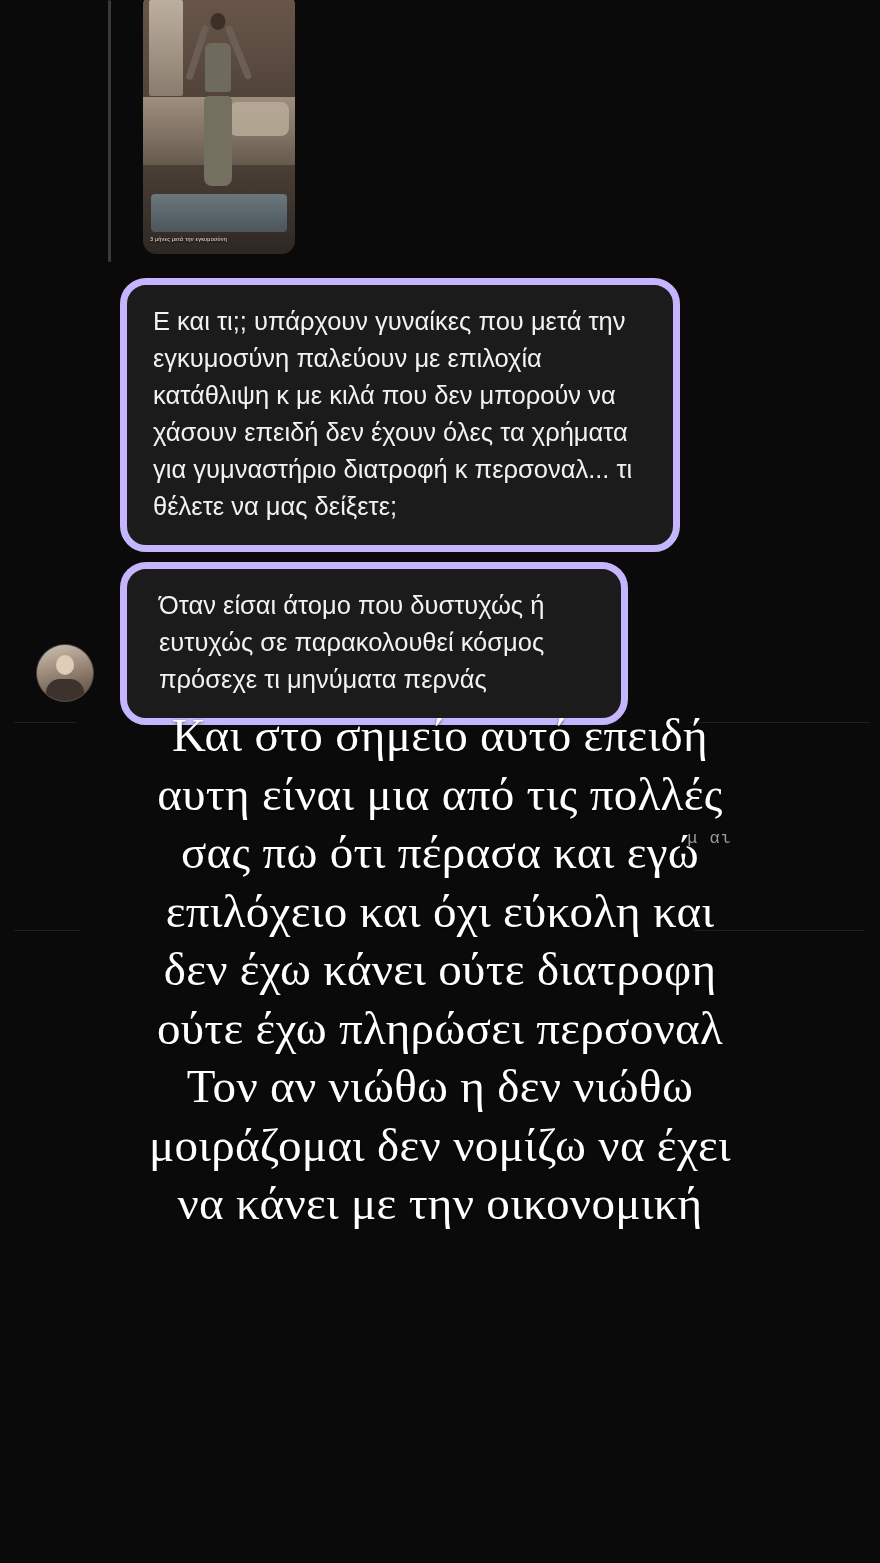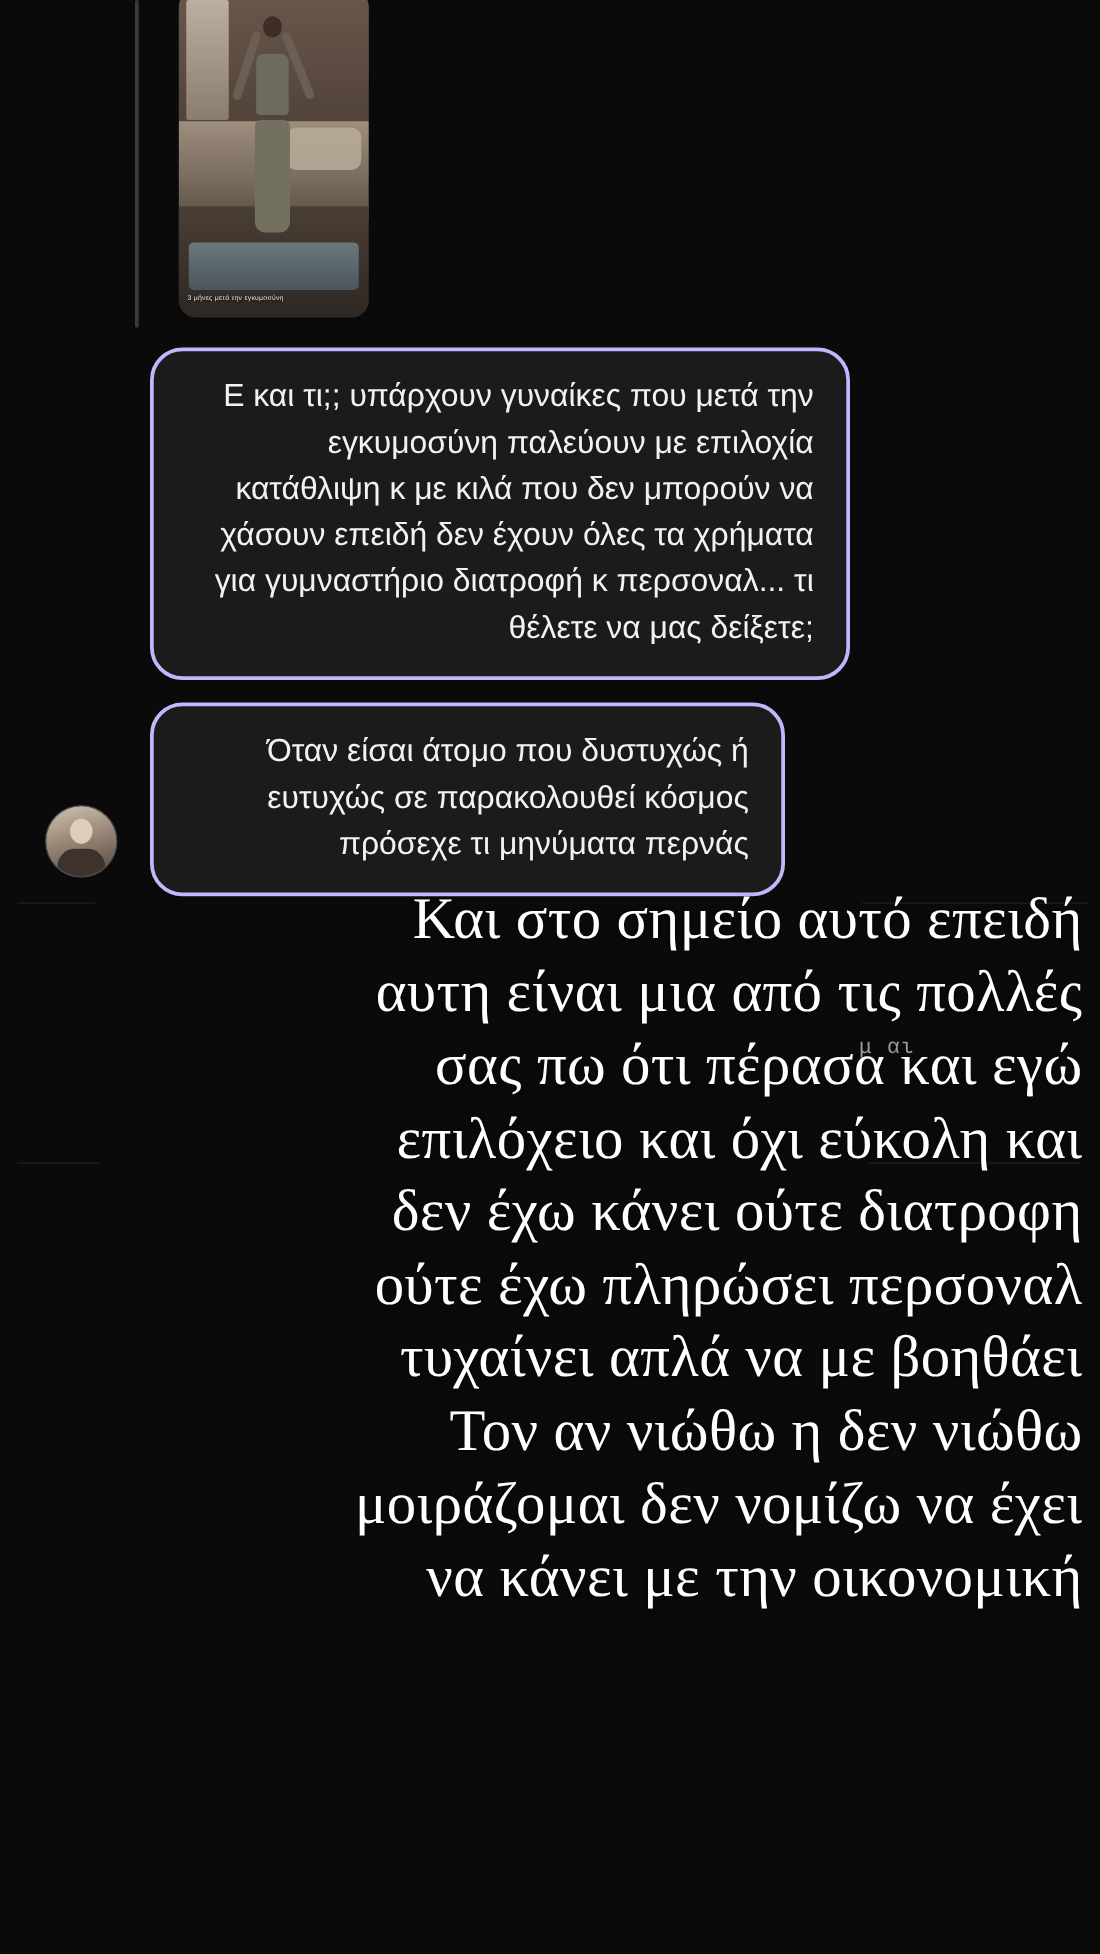--- a/index.html
+++ b/index.html
@@ -145,29 +145,28 @@
     letter-spacing: .2px;
     color: #efe6dc;
     text-shadow: 0 1px 2px rgba(0,0,0,.9);
     white-space: nowrap;
   }
 
   
   .bubble {
     position: absolute;
     background: #1b1b1b;
-    border: 3px solid #c4b5fd;
+    border: 7px solid #c4b5fd;
     border-radius: 26px;
     color: #f2f2f2;
     font-size: 25.5px;
     line-height: 1.45;
     padding: 18px 26px 20px 26px;
     box-sizing: border-box;
     font-family: "Liberation Sans", sans-serif;
-    text-align: right;
   }
   .bubble-1 {
     left: 120px;
     top: 278px;
     width: 560px;
   }
   .bubble-2 {
     left: 120px;
     top: 562px;
     width: 508px;
@@ -225,21 +224,21 @@
     letter-spacing: 1px;
     font-family: Liberation Mono, monospace;
   }
 
   
   .story-text {
     position: absolute;
     left: 0;
     top: 706px;
     width: 880px;
-    text-align: right;
+    text-align: center;
     font-family: "Liberation Serif", serif;
     font-size: 47px;
     line-height: 1.245;
     color: #ffffff;
     letter-spacing: .3px;
     text-shadow: 0 1px 3px rgba(0,0,0,0.55);
     padding: 0 14px;
     box-sizing: border-box;
   }
   .story-text .line { display: block; white-space: nowrap; }
@@ -291,19 +290,18 @@
   <div class="edge-frag">μ
 αι</div>
 
   <div class="story-text">
     <span class="line">Και στο σημείο αυτό επειδή</span>
     <span class="line">αυτη είναι μια από τις πολλές</span>
     <span class="line">σας πω ότι πέρασα και εγώ</span>
     <span class="line">επιλόχειο και όχι εύκολη και</span>
     <span class="line">δεν έχω κάνει ούτε διατροφη</span>
     <span class="line">ούτε έχω πληρώσει περσοναλ</span>
-    <span class="line">τυχαίνει  απλά να με βοηθάει</span>
     <span class="line">Τον αν νιώθω η δεν νιώθω</span>
     <span class="line">μοιράζομαι δεν νομίζω να έχει</span>
     <span class="line">να κάνει με την οικονομική</span>
   </div>
 
 </div>
 
 </body></html>

